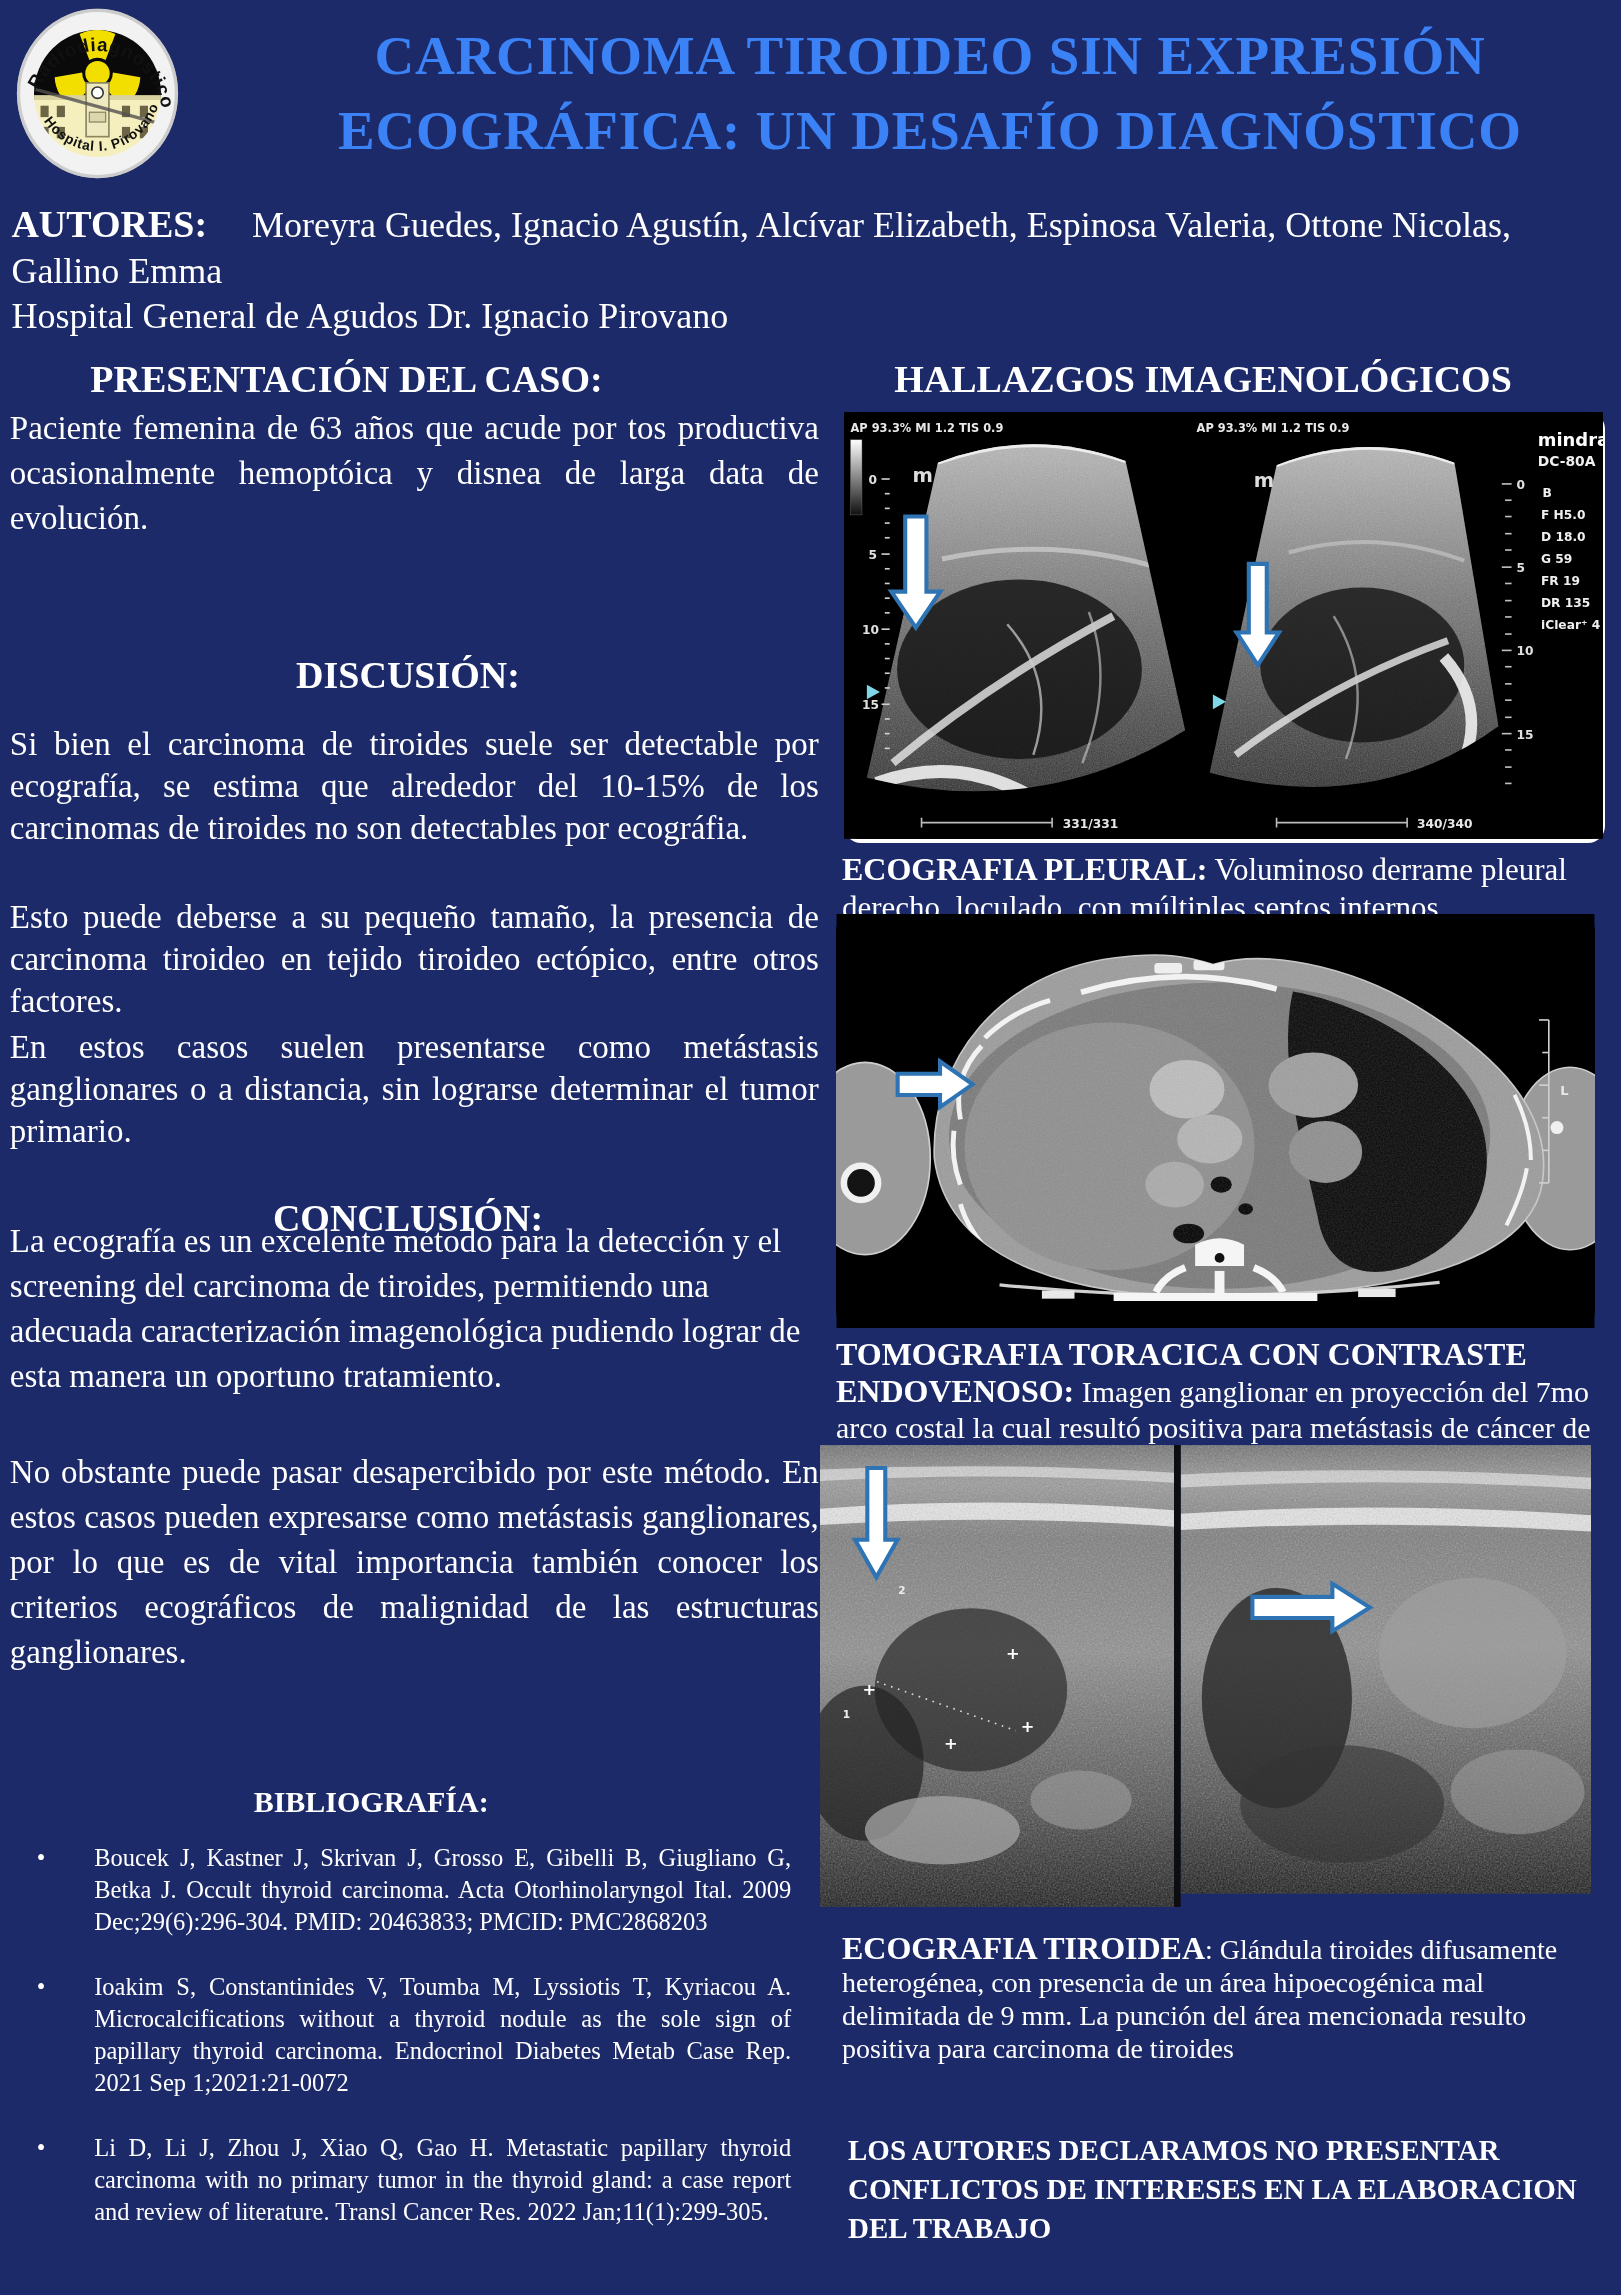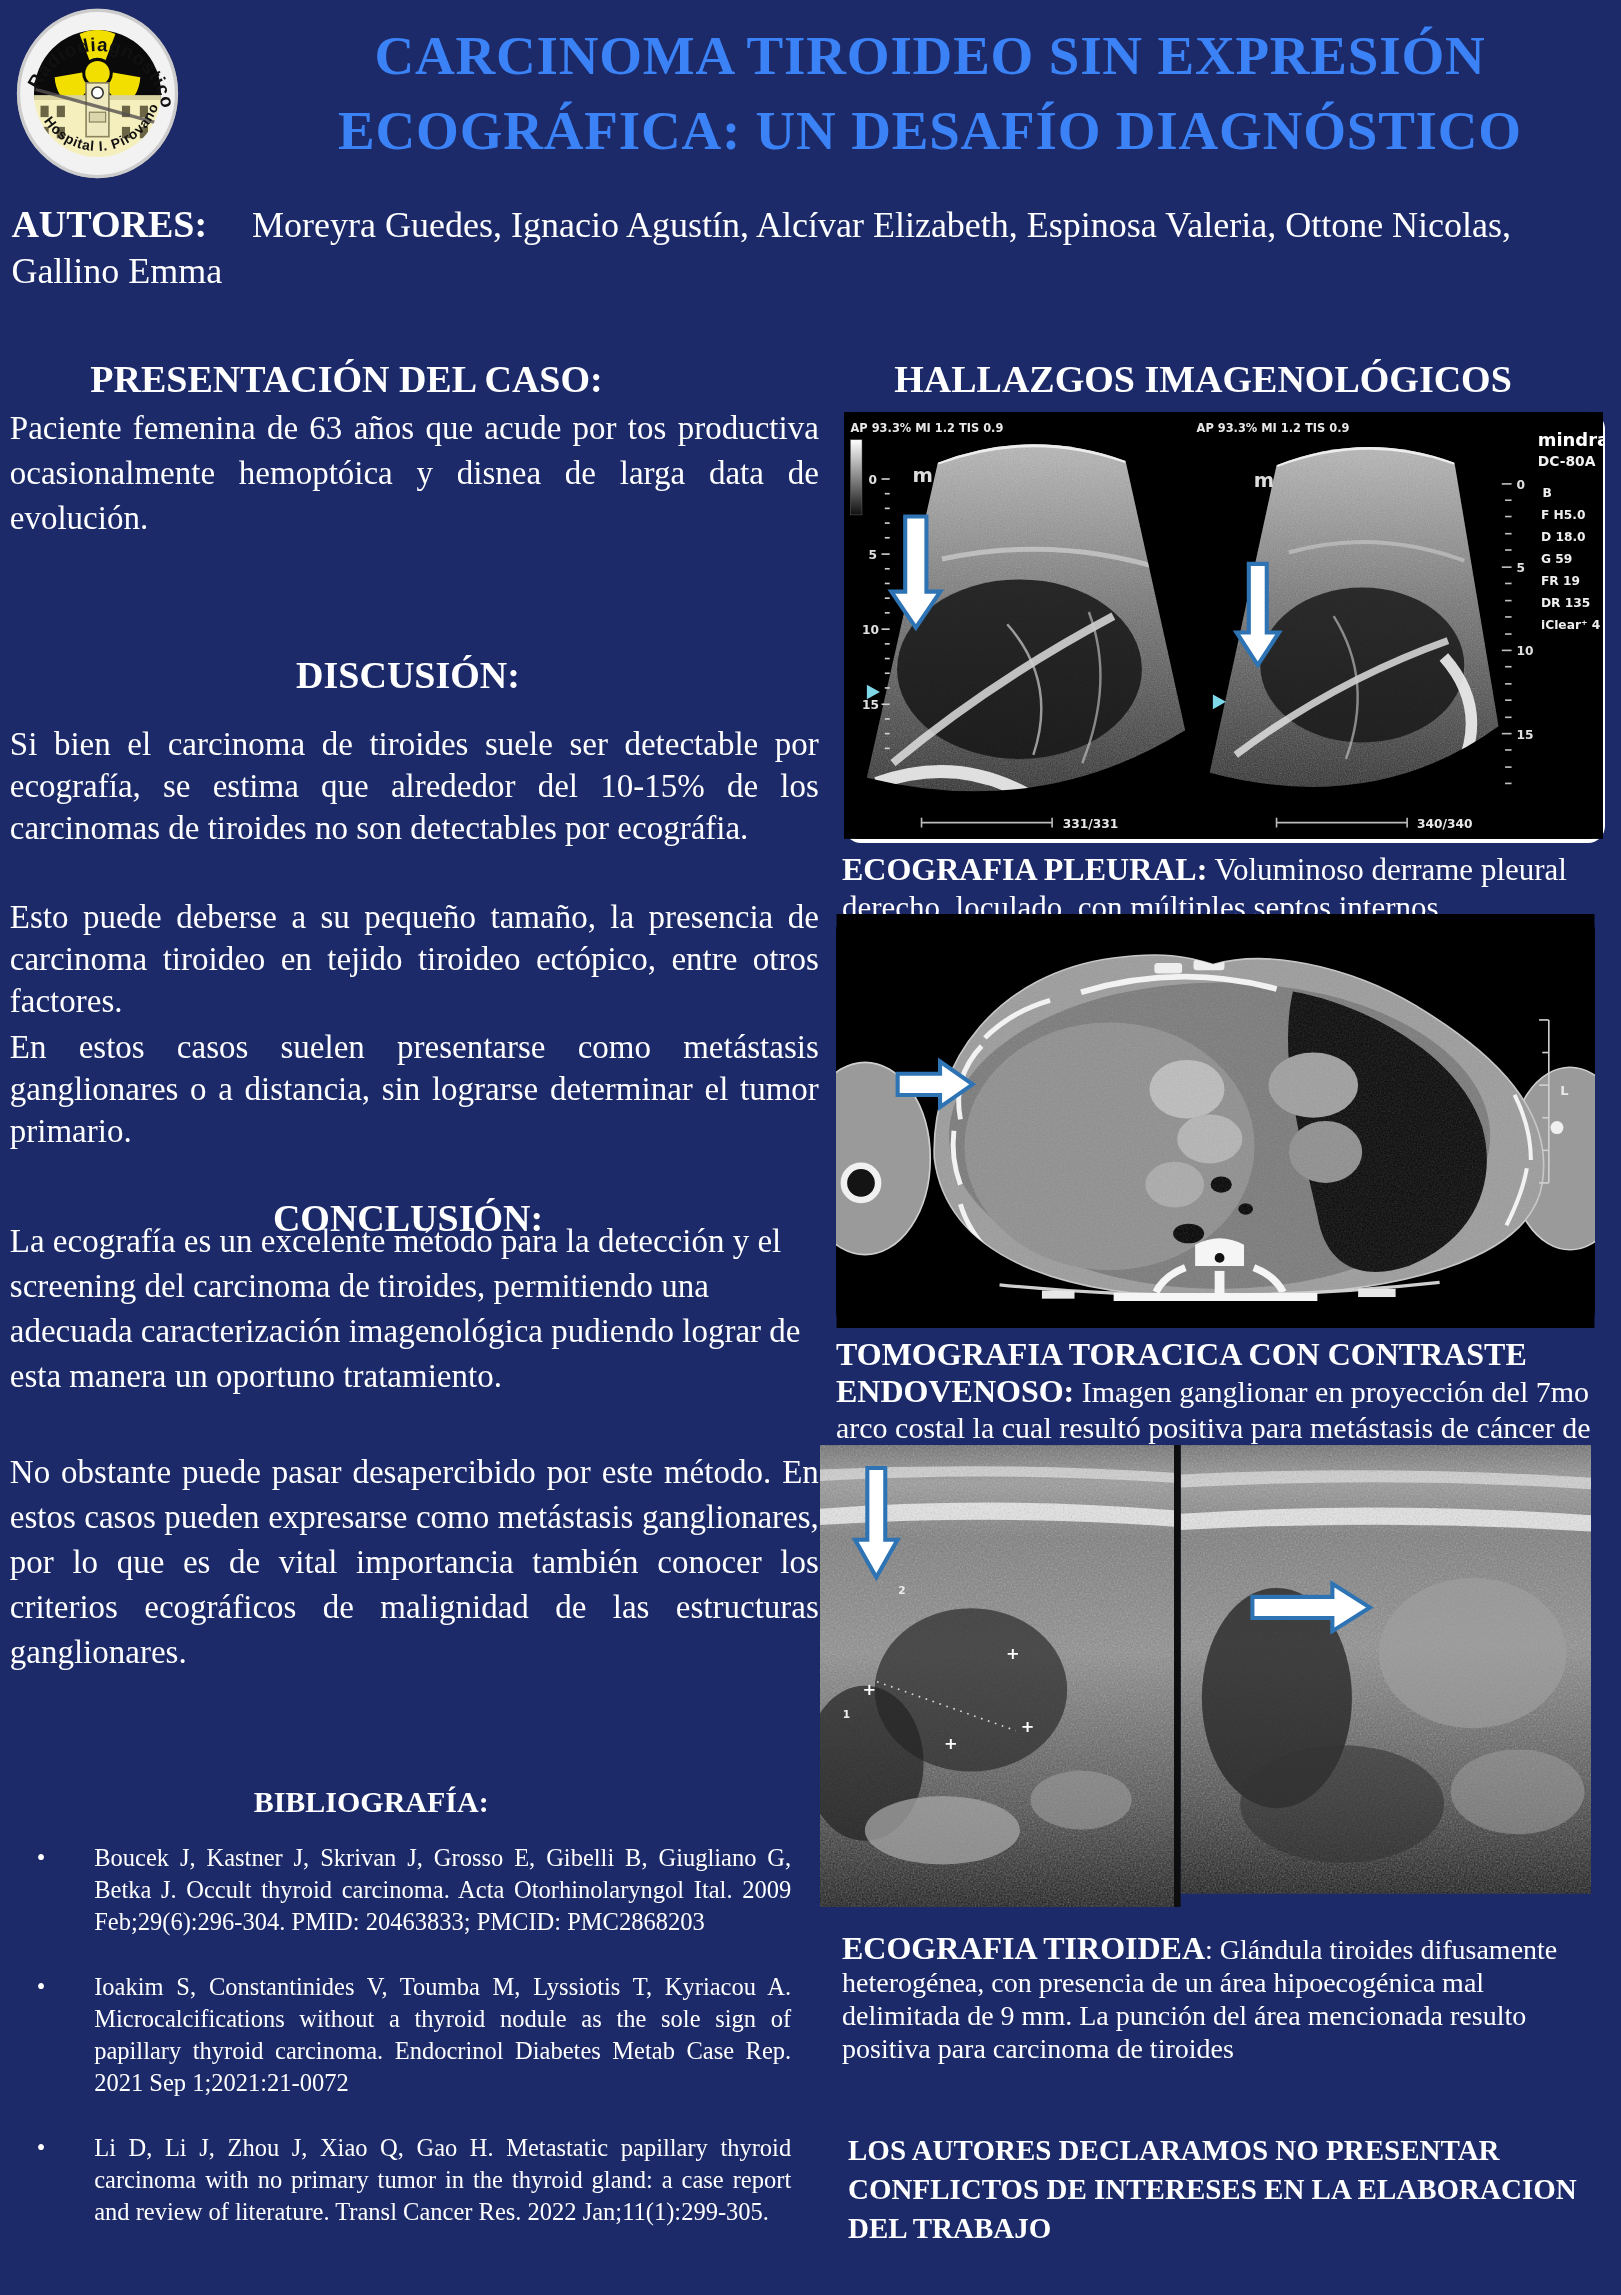--- a/index.html
+++ b/index.html
@@ -85,36 +85,37 @@
 
   <div class="abs title">
     <div>CARCINOMA TIROIDEO SIN EXPRESIÓN</div>
     <div>ECOGRÁFICA: UN DESAFÍO DIAGNÓSTICO</div>
   </div>
 
   <div class="abs authors-line">
     <b>AUTORES:</b><span class="authors-gap"></span><span>Moreyra Guedes, Ignacio Agustín, Alcívar Elizabeth, Espinosa Valeria, Ottone Nicolas,</span><br>
     <span>Gallino Emma</span>
   </div>
+  <div class="abs affiliation">Hospital General de Agudos Dr. Ignacio Pirovano</div>
 
   <div class="abs h-left" style="left:0px;top:357px;width:693px;">PRESENTACIÓN DEL CASO:</div>
   <div class="abs body-text lh55" style="left:9.8px;top:406px;">Paciente femenina de 63 años que acude por tos productiva ocasionalmente hemoptóica y disnea de larga data de evolución.</div>
 
   <div class="abs h-left" style="left:0px;top:653px;">DISCUSIÓN:</div>
   <div class="abs body-text lh51" style="left:9.8px;top:723px;">Si bien el carcinoma de tiroides suele ser detectable por ecografía, se estima que alrededor del 10-15% de los carcinomas de tiroides no son detectables por ecográfia.</div>
   <div class="abs body-text lh51" style="left:9.8px;top:896px;">Esto puede deberse a su pequeño tamaño, la presencia de carcinoma tiroideo en tejido tiroideo ectópico, entre otros factores.</div>
   <div class="abs body-text lh51" style="left:9.8px;top:1026px;">En estos casos suelen presentarse como metástasis ganglionares o a distancia, sin lograrse determinar el tumor primario.</div>
 
   <div class="abs h-left" style="left:0px;top:1168px;margin-top:28px;">CONCLUSIÓN:</div>
   <div class="abs body-text lh55 no-just" style="left:9.8px;top:1219px;">La ecografía es un excelente método para la detección y el screening del carcinoma de tiroides, permitiendo una adecuada caracterización imagenológica pudiendo lograr de esta manera un oportuno tratamiento.</div>
   <div class="abs body-text lh55" style="left:9.8px;top:1450px;">No obstante puede pasar desapercibido por este método. En estos casos pueden expresarse como metástasis ganglionares, por lo que es de vital importancia también conocer los criterios ecográficos de malignidad de las estructuras ganglionares.</div>
 
   <div class="abs bib-head">BIBLIOGRAFÍA:</div>
   <ul class="abs bib">
-    <li>Boucek J, Kastner J, Skrivan J, Grosso E, Gibelli B, Giugliano G, Betka J. Occult thyroid carcinoma. Acta Otorhinolaryngol Ital. 2009 Feb;29(6):296-304. PMID: 20463833; PMCID: PMC2868203</li>
+    <li>Boucek J, Kastner J, Skrivan J, Grosso E, Gibelli B, Giugliano G, Betka J. Occult thyroid carcinoma. Acta Otorhinolaryngol Ital. 2009 Dec;29(6):296-304. PMID: 20463833; PMCID: PMC2868203</li>
     <li>Ioakim S, Constantinides V, Toumba M, Lyssiotis T, Kyriacou A. Microcalcifications without a thyroid nodule as the sole sign of papillary thyroid carcinoma. Endocrinol Diabetes Metab Case Rep. 2021 Sep 1;2021:21-0072</li>
     <li>Li D, Li J, Zhou J, Xiao Q, Gao H. Metastatic papillary thyroid carcinoma with no primary tumor in the thyroid gland: a case report and review of literature. Transl Cancer Res. 2022 Jan;11(1):299-305.</li>
   </ul>
 
   <div class="abs hallazgos">HALLAZGOS IMAGENOLÓGICOS</div>
 
   <div class="abs imgblock" style="left:844px;top:412px;width:759px;height:427px;border-bottom:4.9px solid #fff;border-right:2.4px solid #fff;">
     <svg width="759" height="427" viewBox="0 0 930 523">
       <defs>
         <linearGradient id="us1-gbar" x1="0" y1="0" x2="0" y2="1">

